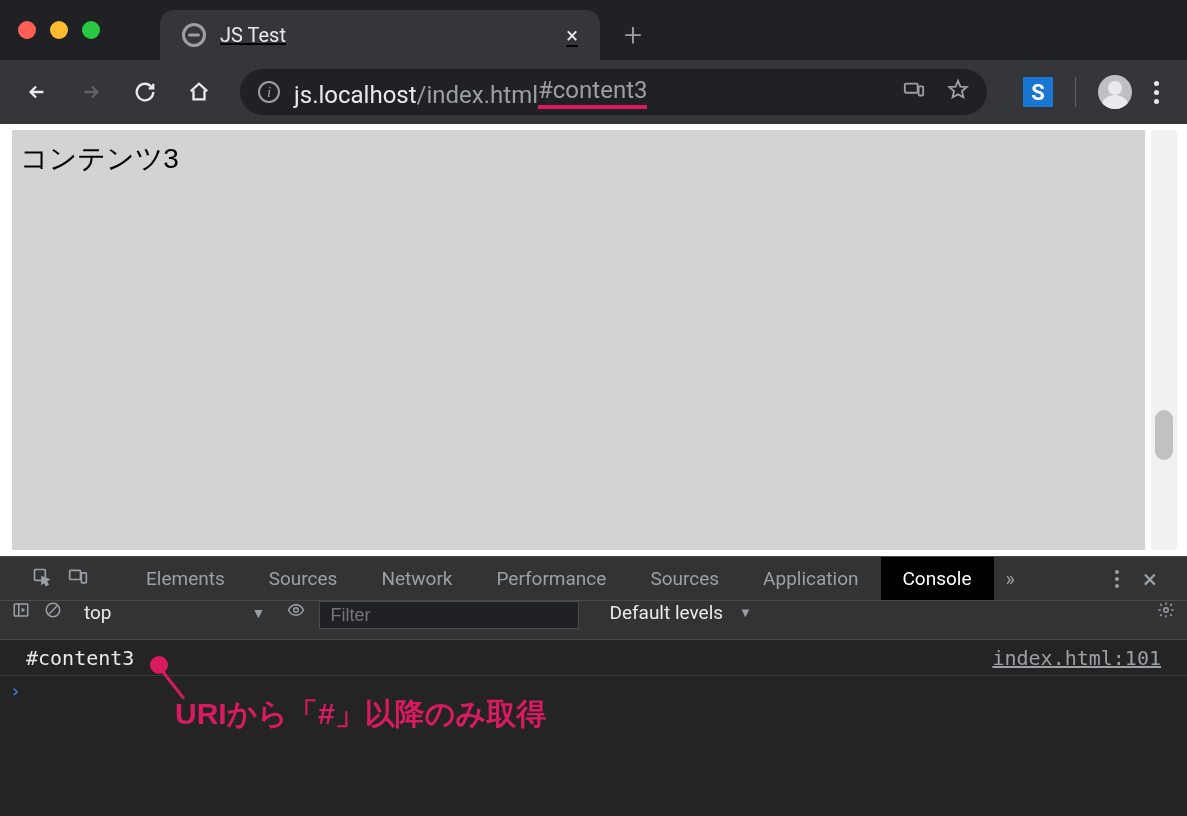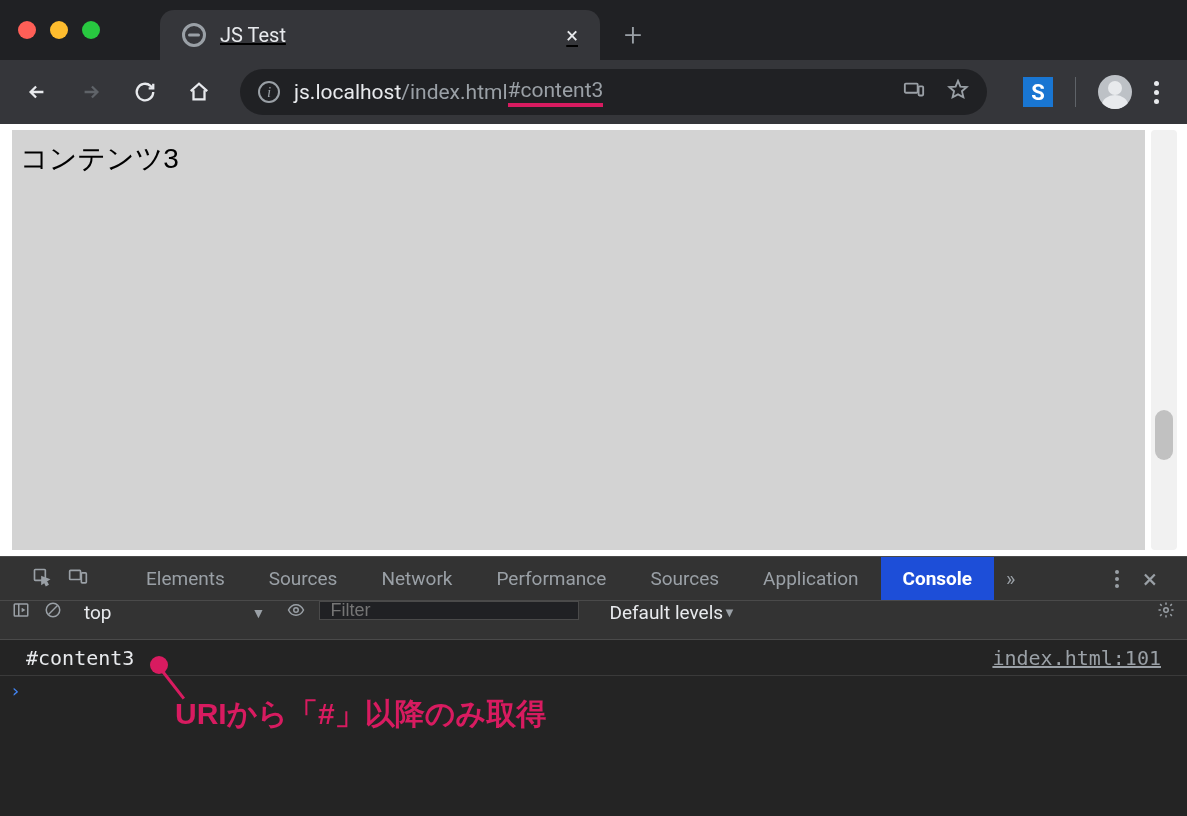--- a/index.html
+++ b/index.html
@@ -84,21 +84,21 @@
   margin: 0 10px;
   gap: 14px;
 }
 .info-icon {
   width: 22px; height: 22px; border-radius: 50%;
   border: 2.5px solid #9aa0a6;
   color: #9aa0a6;
   display: flex; align-items: center; justify-content: center;
   font-size: 15px; font-family: Georgia, serif; font-style: italic;
 }
-.url { font-size: 21px; color: #9aa0a6; display: flex; align-items: center; white-space: nowrap; }
+.url { font-size: 24px; color: #9aa0a6; display: flex; align-items: flex-end; white-space: nowrap; }
 .url .host { color: #e8eaed; }
 .url .hash { border-bottom: 4px solid #d81b60; padding-bottom: 1px; }
 .omni-right { margin-left: auto; display: flex; align-items: center; gap: 22px; }
 .omni-right svg { width: 22px; height: 22px; }
 
 .ext-icon {
   width: 30px; height: 30px; background: #1976d2;
   color: #fff; font-weight: bold; font-size: 22px;
   display: flex; align-items: center; justify-content: center;
   margin-left: 18px;
@@ -156,21 +156,21 @@
   display: flex;
   align-items: center;
   padding: 0 24px;
 }
 .dt-tabs svg { width: 20px; height: 20px; }
 .dt-inspect, .dt-device { color: #9aa0a6; padding: 0 8px; cursor: pointer; }
 .dt-tab {
   color: #9aa0a6; font-size: 19px; padding: 0 22px;
   height: 100%; display: flex; align-items: center; cursor: pointer;
 }
-.dt-tab.active { background: #1d4ed8; color: #fff; font-weight: bold; }
+.dt-tab.active { background: #000000; color: #fff; }
 .dt-more { color: #9aa0a6; padding: 0 12px; font-size: 20px; }
 .dt-right { margin-left: auto; display: flex; align-items: center; gap: 18px; color: #9aa0a6; }
 .dt-right .kebab2 { display: flex; flex-direction: column; gap: 3px; }
 .dt-right .kebab2 span { width: 4px; height: 4px; background: #9aa0a6; border-radius: 50%; }
 .dt-close { font-size: 26px; cursor: pointer; padding: 0 6px; }
 
 
 .con-toolbar {
   height: 40px;
   background: #333;
@@ -185,26 +185,26 @@
 .con-btn { color: #9aa0a6; cursor: pointer; display: flex; align-items: center; }
 .con-context {
   color: #e8eaed; font-size: 19px;
   display: flex; align-items: center; gap: 140px;
   padding: 0 8px;
 }
 .con-context .arrow { color: #9aa0a6; font-size: 14px; }
 .con-eye { color: #9aa0a6; }
 .con-filter {
   background: #202124; border: 1px solid #4a4a4a;
-  height: 19px; width: 260px; padding: 0 10px;
+  height: 28px; width: 260px; padding: 0 10px;
   color: #9aa0a6; font-size: 18px;
 }
 .con-levels {
   color: #e8eaed; font-size: 19px;
-  display: flex; align-items: center; gap: 0; margin-left: 16px;
+  display: flex; align-items: center; gap: 16px; margin-left: 16px;
 }
 .con-gear { margin-left: auto; color: #9aa0a6; cursor: pointer; }
 
 
 .con-body {
   flex: 1;
   background: #242424;
   height: 176px;
   font-family: Menlo, Consolas, monospace;
   font-size: 20px;

